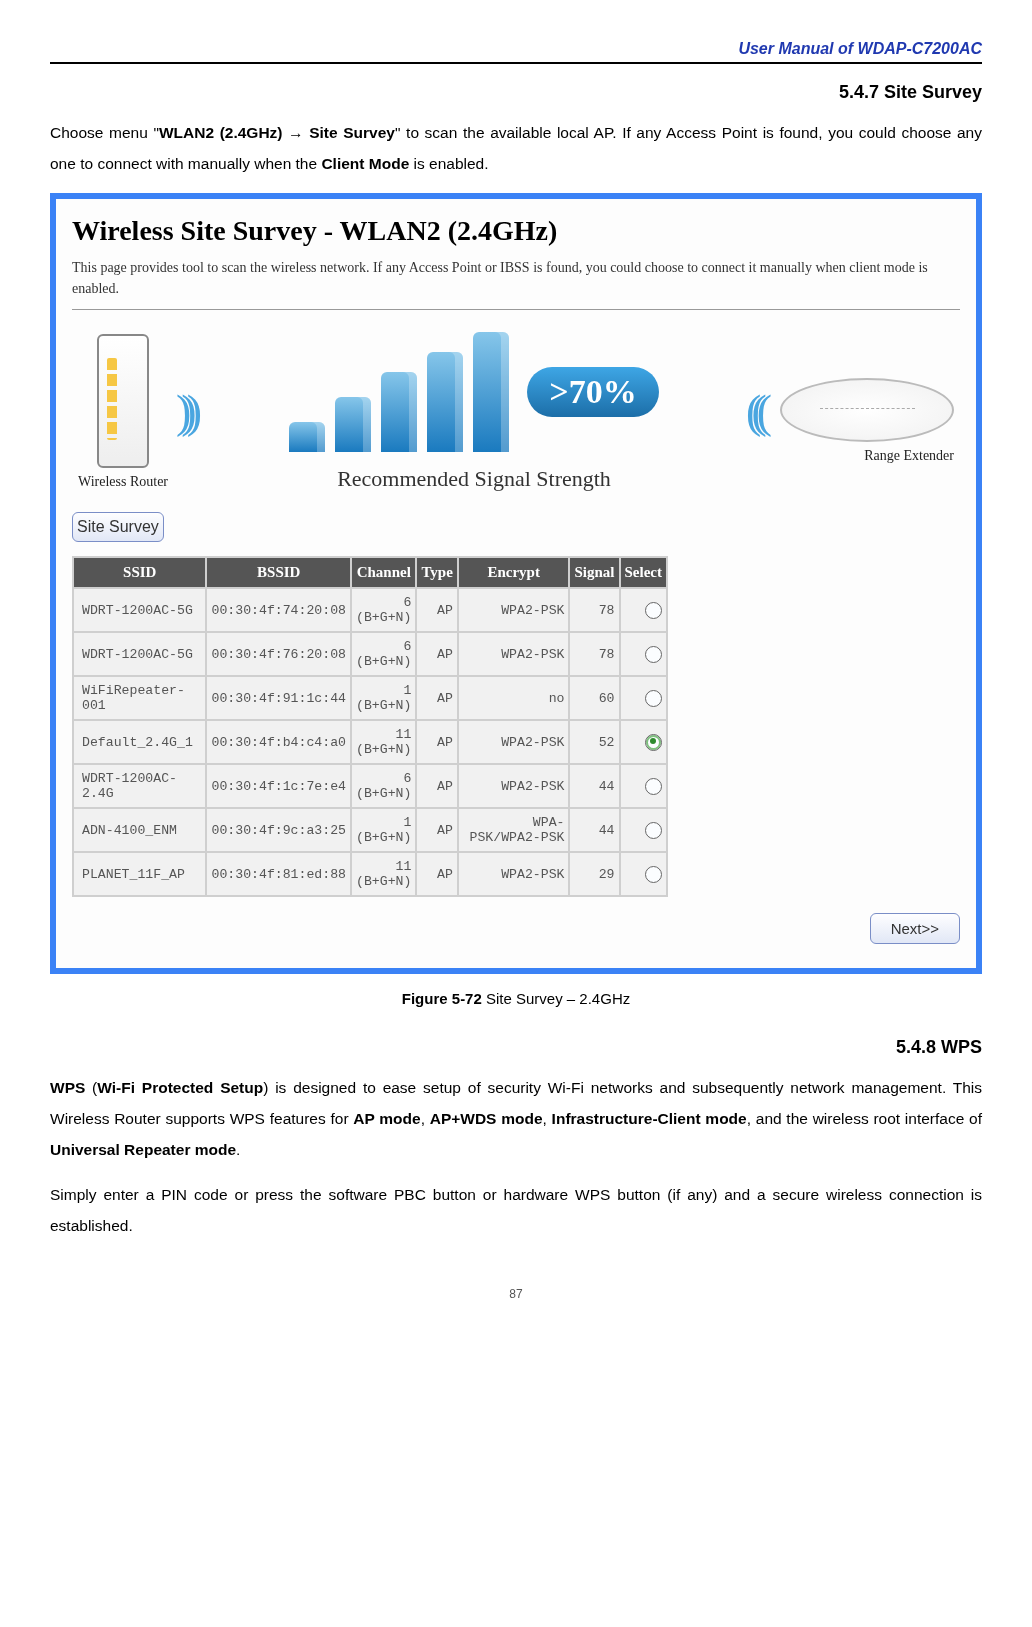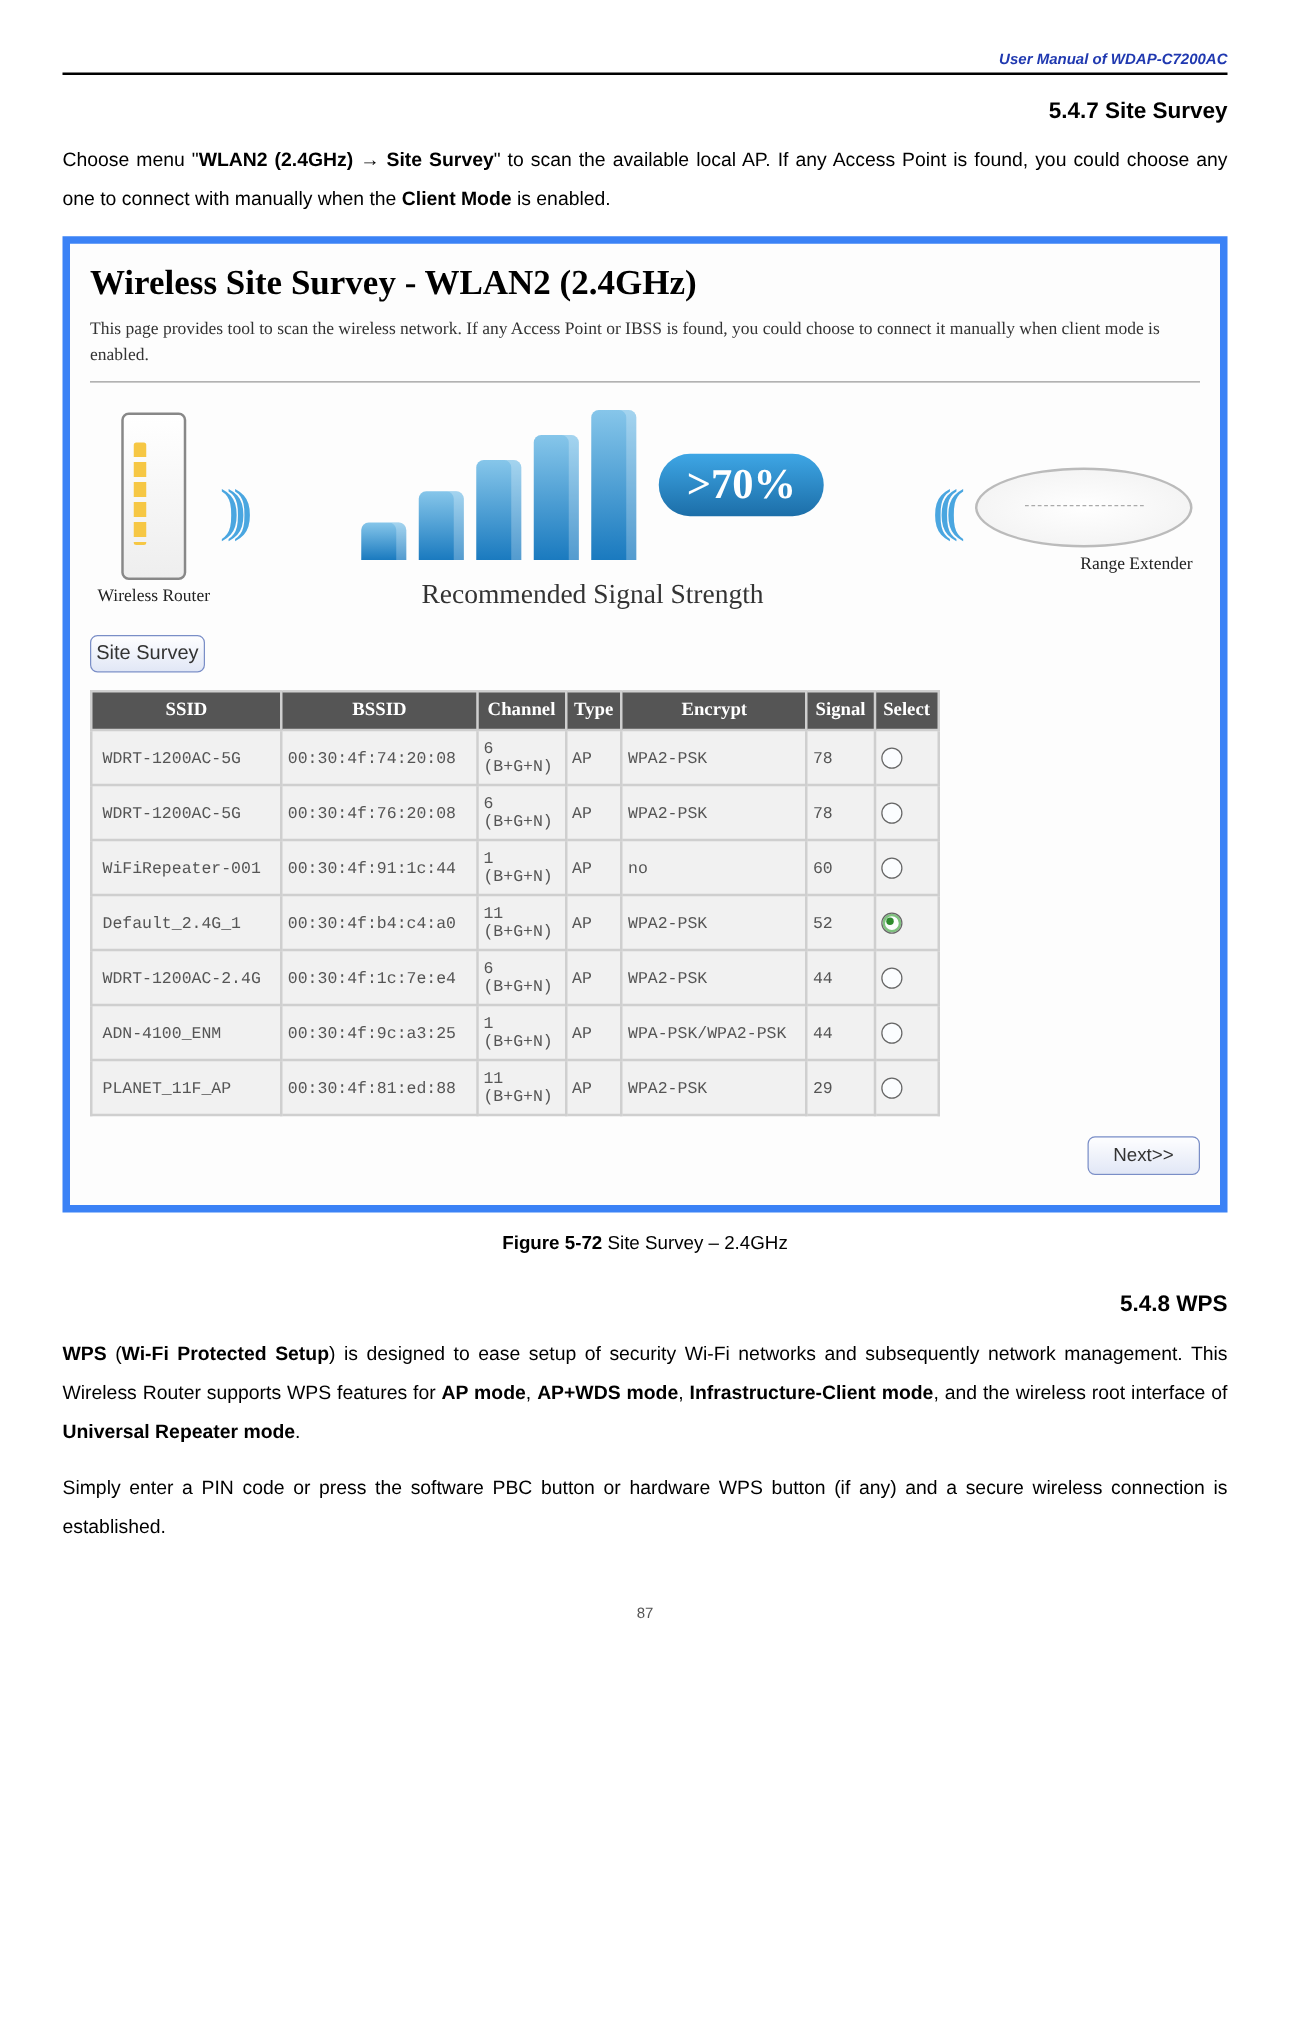--- a/index.html
+++ b/index.html
@@ -10,21 +10,21 @@
     color: #000;
   }
   .page {
     padding: 40px 50px 20px;
   }
   .doc-header {
     text-align: right;
     color: #2039b0;
     font-style: italic;
     font-weight: bold;
-    font-size: 12px;
+    font-size: 16px;
     padding-bottom: 4px;
   }
   .hr-top { border-top: 2px solid #000; margin-bottom: 18px; }
   h3.section { font-size: 18px; font-weight: bold; margin: 10px 0 14px; text-align: right; }
   p.body { font-size: 15.5px; line-height: 2; margin: 0 0 14px; text-align: justify; }
   .bold { font-weight: bold; }
 
   .panel {
     border: 6px solid #3b82f6;
     background: #fdfdfd;
@@ -98,32 +98,32 @@
     border-radius:6px;
     padding:5px 4px;
     background: linear-gradient(#fefeff,#e1e7f6);
     font-family:Arial,sans-serif;
     font-size:16px;
     color:#333;
   }
 
   table.ap-table {
     border-collapse: collapse;
-    width: 680px;
+    width: 596px;
     font-family: "Courier New", monospace;
     font-size: 13.2px;
   }
   table.ap-table th {
     background:#555; color:#fff; font-family:"Times New Roman",serif;
     font-weight:bold; font-size:15px; padding:6px 4px; border:2px solid #cfcfcf;
     text-align:center;
   }
   table.ap-table td {
     border:2px solid #cfcfcf; background:#f1f1f1;
-    text-align:left; padding:6px 4px; color:#555;
+    text-align:right; padding:6px 4px; color:#555;
   }
   table.ap-table td.ssid { text-align:left; padding-left:8px; }
   .radio { display:inline-block; width:15px; height:15px; border:1px solid #666; border-radius:50%; background:#fbfdff; vertical-align:middle; position:relative;}
   .radio.selected { box-shadow: 0 0 0 2px #7fc27f inset; }
   .radio.selected::after { content:""; position:absolute; left:3.5px; top:3.5px; width:6px; height:6px; border-radius:50%; background:#2e8b2e; }
 
   .next-btn {
     float:right; margin-top:16px;
     border:1px solid #7a8ec7; border-radius:6px;
     padding:6px 20px;

